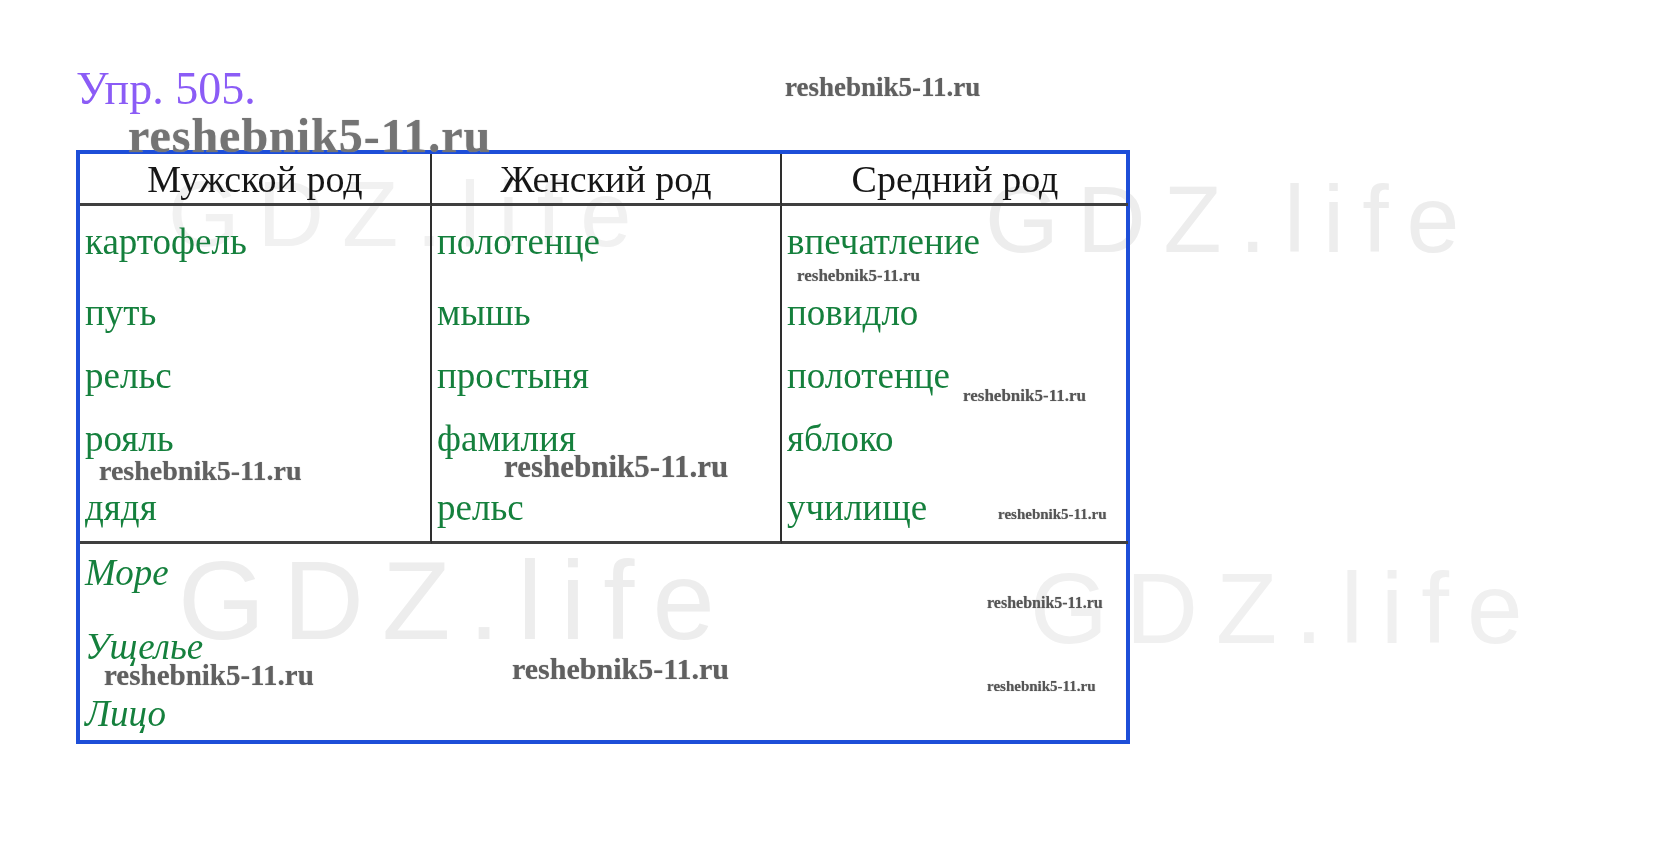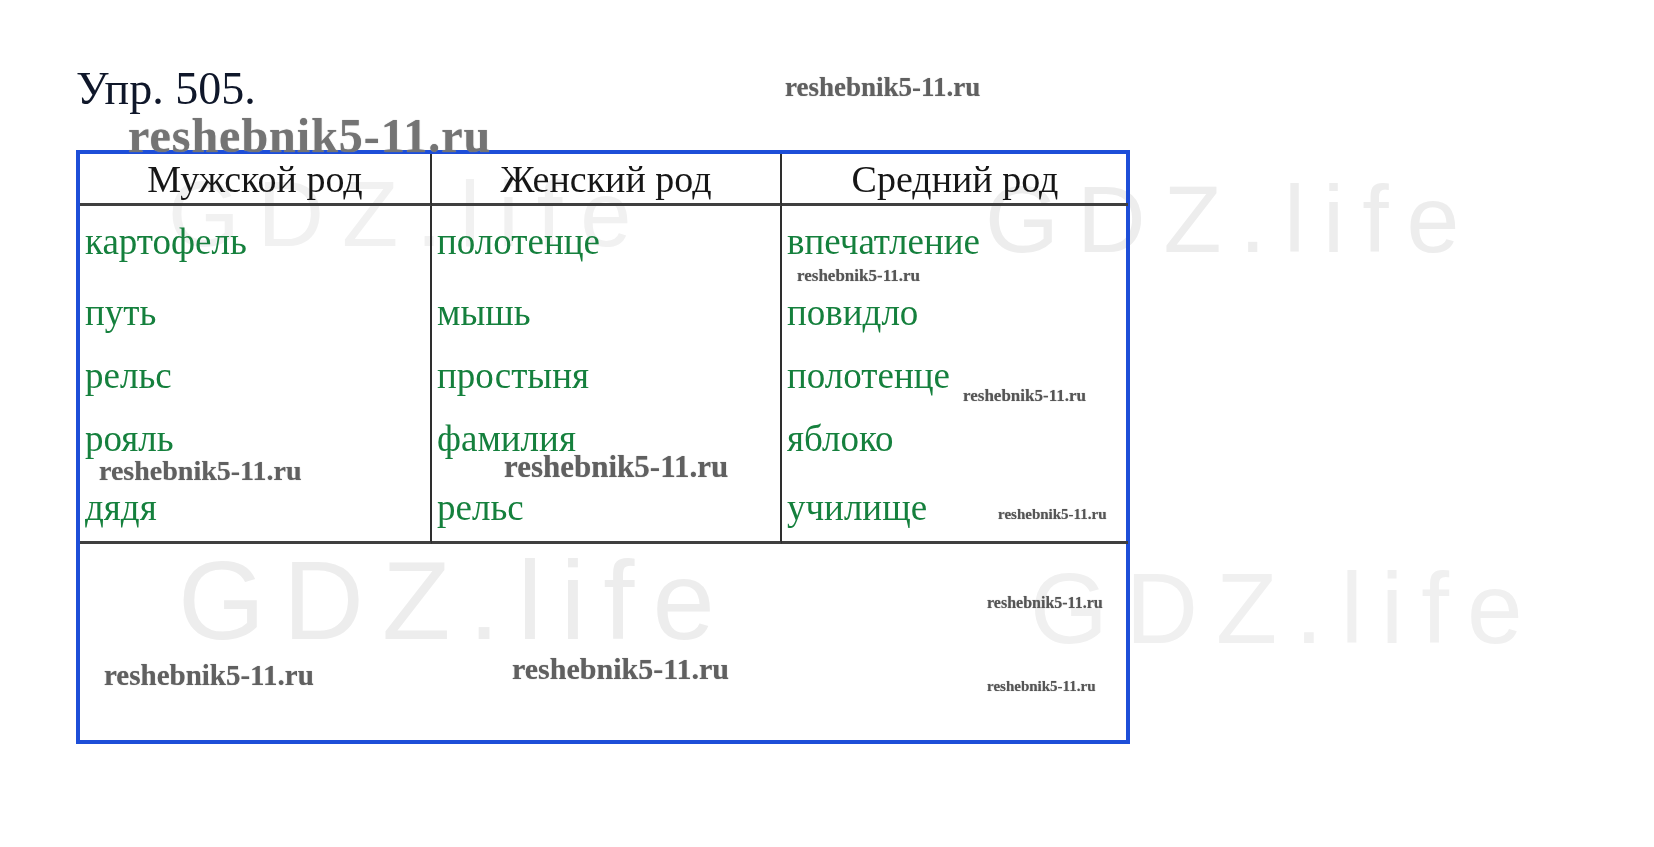--- a/index.html
+++ b/index.html
@@ -7,21 +7,21 @@
     position:relative;width:1654px;height:847px;background:#ffffff;overflow:hidden;
     font-family:"Liberation Serif","DejaVu Serif",serif;color:#1a1a1a;
   }
   
   .gdz{
     position:absolute;z-index:0;
     font-family:"Liberation Sans","DejaVu Sans",sans-serif;
     font-weight:normal;color:#ededed;letter-spacing:18px;white-space:nowrap;line-height:1;
   }
   
-  .ex-title{position:absolute;left:76px;top:62px;font-size:46px;color:#0f172a;z-index:1;white-space:nowrap;}
+  .ex-title{position:absolute;left:76px;top:62px;font-size:46px;color:#8b5cf6;z-index:1;white-space:nowrap;}
   
   .gender-table{
     position:absolute;left:76px;top:150px;width:1054px;height:594px;z-index:1;
     display:grid;grid-template-columns:352px 350px 346px;grid-template-rows:52px 338px 198px;
     border:4px solid #1d4ed8;box-sizing:border-box;background:transparent;text-align:right;
   }
   .cell{box-sizing:border-box;border-right:2px solid #2e2e2e;border-bottom:3px solid #3f3f3f;position:relative;}
   .cell.last-col{border-right:none;}
   .cell.last-row{border-bottom:none;}
   .cell.head{display:flex;align-items:center;justify-content:center;font-size:38px;color:#161616;}
@@ -72,20 +72,25 @@
       <span class="w wt5">рельс</span>
     </div>
     <div class="cell body last-col">
       <span class="w wt1">впечатление</span>
       <span class="w wt2">повидло</span>
       <span class="w wt3">полотенце</span>
       <span class="w wt4">яблоко</span>
       <span class="w wt5">училище</span>
     </div>
 
+    <div class="cell body row2 last-row last-col">
+      <span class="w rb1">Море</span>
+      <span class="w rb2">Ущелье</span>
+      <span class="w rb3">Лицо</span>
+    </div>
   </div>
 
   <div class="wm big" style="left:128px;top:112px;">reshebnik5-11.ru</div>
   <div class="wm med" style="left:785px;top:74px;font-size:27px;">reshebnik5-11.ru</div>
   <div class="wm sm" style="left:797px;top:267px;font-size:17px;">reshebnik5-11.ru</div>
   <div class="wm sm" style="left:963px;top:387px;font-size:17px;">reshebnik5-11.ru</div>
   <div class="wm med" style="left:99px;top:457px;font-size:28px;">reshebnik5-11.ru</div>
   <div class="wm med" style="left:504px;top:451px;font-size:31px;">reshebnik5-11.ru</div>
   <div class="wm sm" style="left:998px;top:507px;font-size:15px;">reshebnik5-11.ru</div>
   <div class="wm sm" style="left:987px;top:595px;">reshebnik5-11.ru</div>

